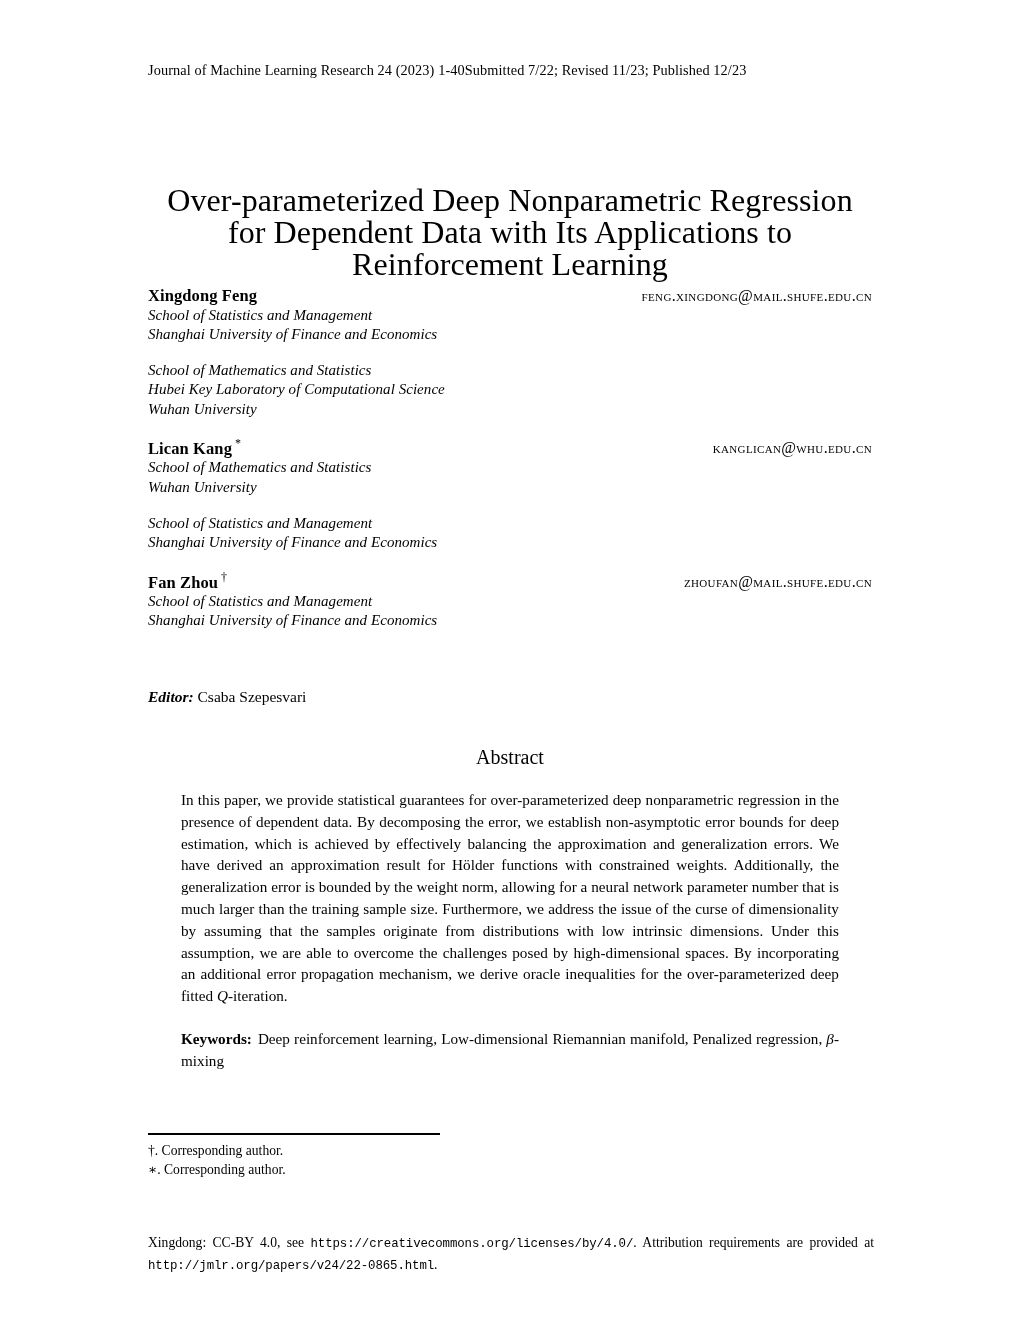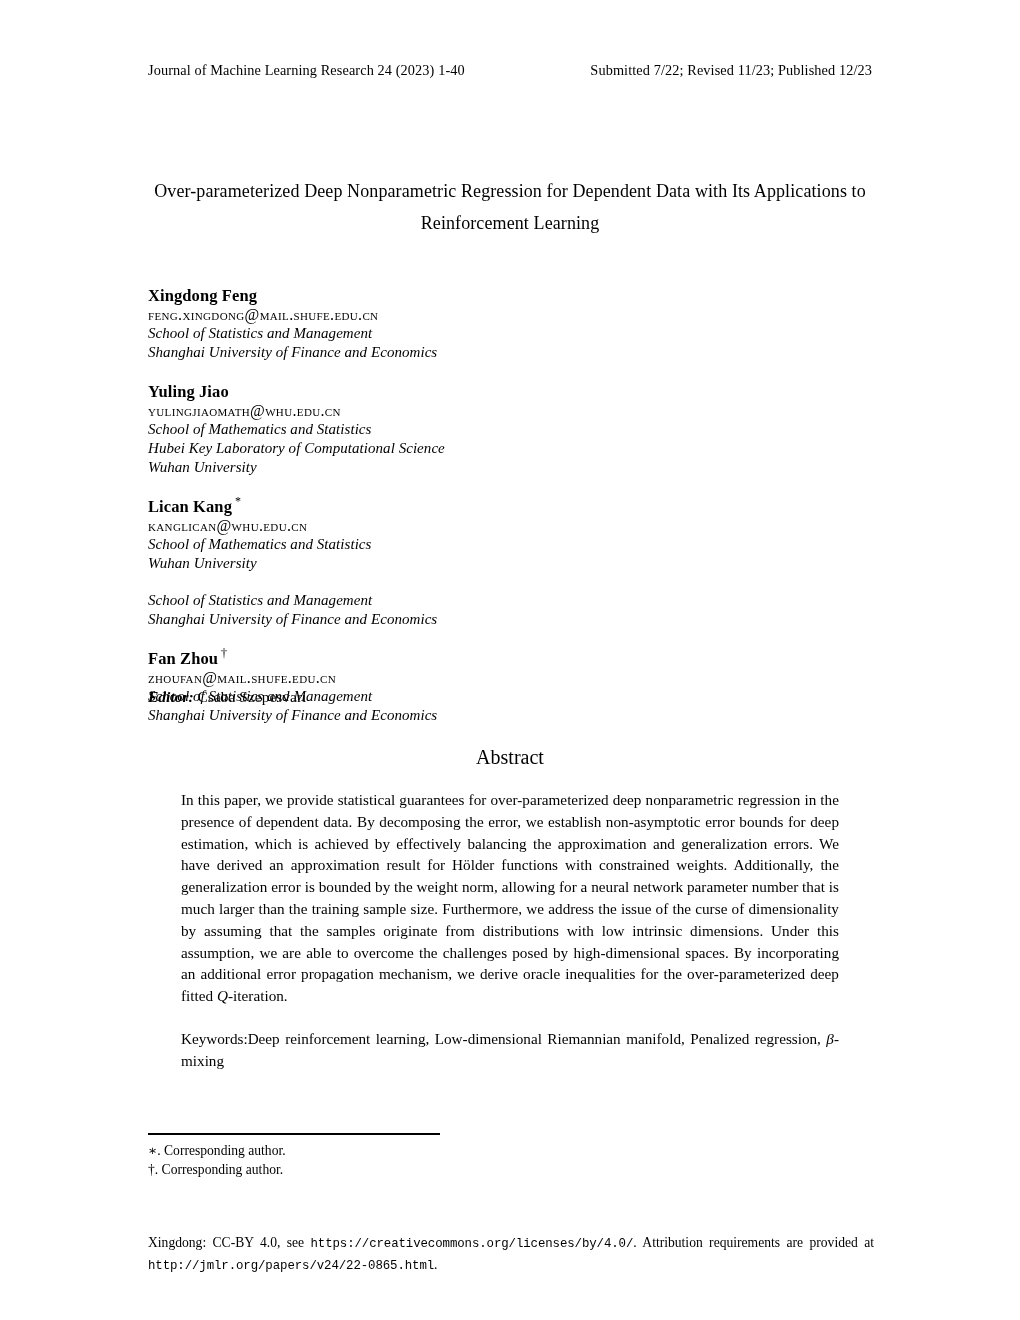--- a/index.html
+++ b/index.html
@@ -22,56 +22,54 @@
     height: 1320px;
   }
 
   
   .running-head {
     position: absolute;
     left: 148px;
     top: 62px;
     width: 724px;
     display: flex;
-    justify-content: space-between;
     font-size: 14.3px;
     letter-spacing: 0.1px;
   }
   .running-head .rh-left { white-space: nowrap; }
   .running-head .rh-right { white-space: nowrap; }
 
   
   .title {
     position: absolute;
     left: 150px;
     top: 163px;
     width: 720px;
     text-align: center;
-    font-size: 18px;
+    font-size: 32px;
     line-height: 32px;
     font-weight: normal;
     letter-spacing: 0.1px;
   }
 
   
   .authors {
     position: absolute;
     left: 148px;
     top: 283px;
     width: 724px;
   }
   .author-block {
     position: relative;
     margin-bottom: 17px;
   }
   .author-line {
     display: flex;
     justify-content: space-between;
     align-items: baseline;
-    flex-direction: column;
   }
   .author-name {
     font-weight: bold;
     font-size: 16.5px;
     letter-spacing: 0.1px;
     white-space: nowrap;
   }
   .author-name .marker {
     font-weight: normal;
     font-size: 12px;
@@ -124,21 +122,21 @@
   .abstract-body p { margin: 0; }
   .keywords {
     position: absolute;
     left: 181px;
     top: 1028px;
     width: 658px;
     font-size: 15.2px;
     line-height: 21.8px;
     text-align: justify;
   }
-  .keywords .kw-label { font-weight: normal; }
+  .keywords .kw-label { font-weight: bold; margin-right: 6px; }
   .it { font-style: italic; }
 
   
   .fn-rule {
     position: absolute;
     left: 148px;
     top: 1133px;
     width: 292px;
     height: 1.6px;
     background: #000000;
@@ -194,24 +192,20 @@
     <div class="author-block">
       <div class="author-line">
         <span class="author-name"><span>Xingdong Feng</span><span class="marker"></span></span>
         <span class="author-email">FENG.XINGDONG@MAIL.SHUFE.EDU.CN</span>
       </div>
       <div class="affil">School of Statistics and Management</div>
       <div class="affil">Shanghai University of Finance and Economics</div>
     </div>
 
     <div class="author-block">
-      <div class="author-line">
-        <span class="author-name"><span>Yuling Jiao</span><span class="marker"></span></span>
-        <span class="author-email">YULINGJIAOMATH@WHU.EDU.CN</span>
-      </div>
       <div class="affil">School of Mathematics and Statistics</div>
       <div class="affil">Hubei Key Laboratory of Computational Science</div>
       <div class="affil">Wuhan University</div>
     </div>
 
     <div class="author-block">
       <div class="author-line">
         <span class="author-name"><span>Lican Kang</span><span class="marker">*</span></span>
         <span class="author-email">KANGLICAN@WHU.EDU.CN</span>
       </div>
@@ -245,20 +239,20 @@
     <p><span>In this paper, we provide statistical guarantees for over-parameterized deep nonparametric regression in the presence of dependent data. By decomposing the error, we establish non-asymptotic error bounds for deep estimation, which is achieved by effectively balancing the approximation and generalization errors. We have derived an approximation result for Hölder functions with constrained weights. Additionally, the generalization error is bounded by the weight norm, allowing for a neural network parameter number that is much larger than the training sample size. Furthermore, we address the issue of the curse of dimensionality by assuming that the samples originate from distributions with low intrinsic dimensions. Under this assumption, we are able to overcome the challenges posed by high-dimensional spaces. By incorporating an additional error propagation mechanism, we derive oracle inequalities for the over-parameterized deep fitted </span><span class="it">Q</span><span>-iteration.</span></p>
   </div>
 
   <div class="keywords">
     <span class="kw-label">Keywords:</span><span>Deep reinforcement learning, Low-dimensional Riemannian manifold, Penalized regression, </span><span class="it">β</span><span>-mixing</span>
   </div>
 
   <div class="fn-rule"></div>
 
   <div class="footnotes">
+    <div>†. Corresponding author.</div>
     <div>∗. Corresponding author.</div>
-    <div>†. Corresponding author.</div>
   </div>
 
 
   <div class="license"><span>Xingdong: CC-BY 4.0, see </span><span class="mono">https://creativecommons.org/licenses/by/4.0/</span><span>. Attribution requirements are provided at </span><span class="mono">http://jmlr.org/papers/v24/22-0865.html</span><span>.</span></div>
 
 </div>
 
 </body></html>

